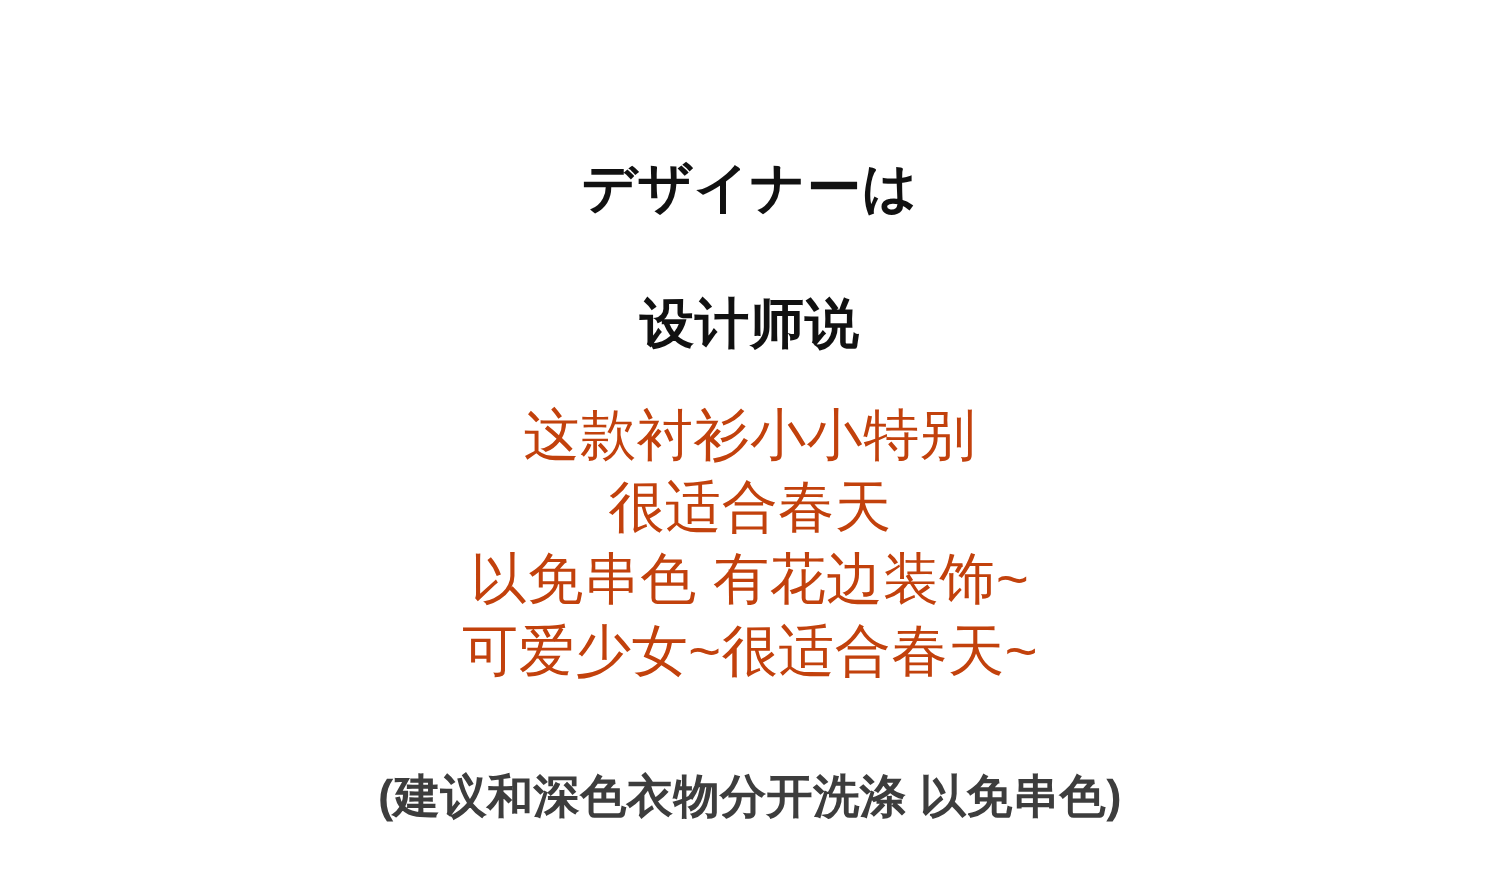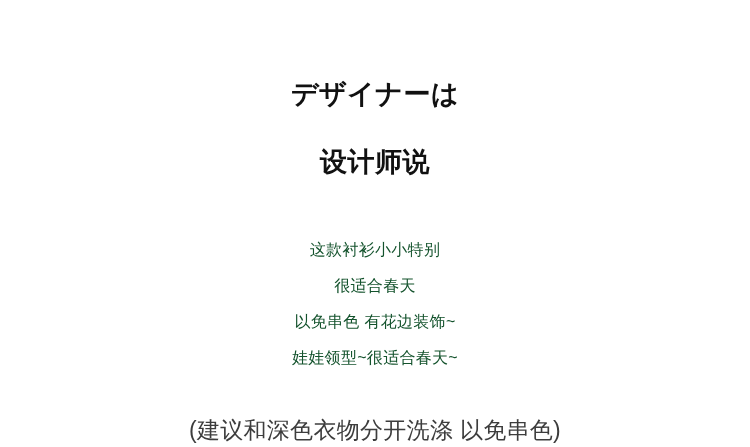--- a/index.html
+++ b/index.html
@@ -22,49 +22,49 @@
     line-height: 36px;
     font-weight: 700;
     color: #111111;
     letter-spacing: 0.5px;
   }
   .heading-line {
     height: 36px;
     margin-top: 32px;
   }
   .description {
-    margin-top: 52px;
-    font-size: 16px;
+    margin-top: 20px;
+    font-size: 28px;
     line-height: 36px;
     font-weight: 400;
-    color: #14532d;
+    color: #c2410c;
     letter-spacing: 0.3px;
   }
   .desc-line {
     height: 36px;
   }
   .note {
     margin-top: 36px;
     font-size: 23px;
     line-height: 36px;
-    font-weight: 400;
+    font-weight: 700;
     color: #3d3d3d;
     letter-spacing: 0.3px;
   }
 </style>
 </head>
 <body>
 
 <div class="page">
   <div class="heading">
     <div class="heading-line">デザイナーは</div>
     <div class="heading-line">设计师说</div>
   </div>
 
   <div class="description">
     <div class="desc-line">这款衬衫小小特别</div>
     <div class="desc-line">很适合春天</div>
     <div class="desc-line">以免串色 有花边装饰~</div>
-    <div class="desc-line">娃娃领型~很适合春天~</div>
+    <div class="desc-line">可爱少女~很适合春天~</div>
   </div>
 
   <div class="note">(建议和深色衣物分开洗涤 以免串色)</div>
 </div>
 
 </body></html>

